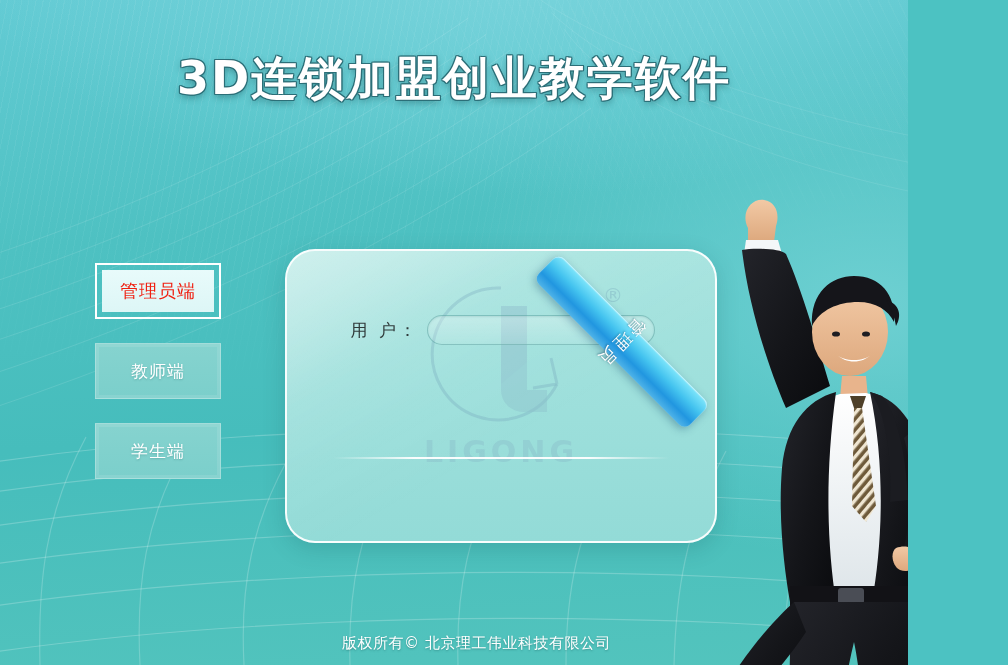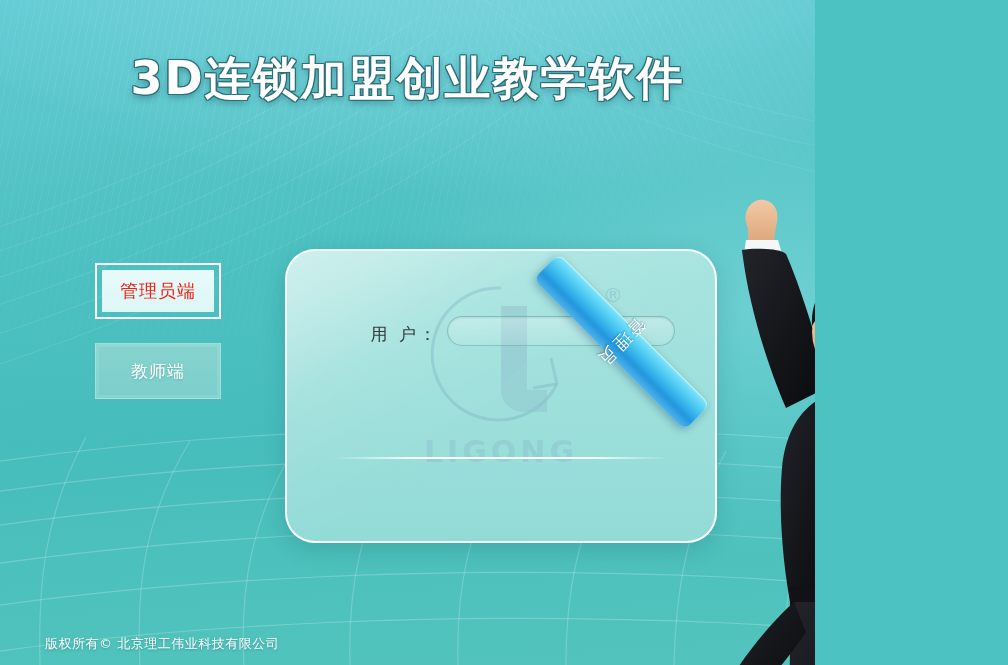--- a/index.html
+++ b/index.html
@@ -1,21 +1,21 @@
 <!DOCTYPE html>
 <html><head>
 <meta charset="utf-8">
 <style>
   html,body{margin:0;padding:0;}
   body{
     width:1008px;height:665px;overflow:hidden;
     font-family:"DejaVu Sans","Liberation Sans",sans-serif;
     background:#4cc2c2;
   }
-  #stage{position:relative;width:815px;height:665px;overflow:hidden;}
+  #stage{position:relative;width:908px;height:665px;overflow:hidden;}
 
   
   .bg-base{
     position:absolute;inset:0;
     background:
       radial-gradient(ellipse 900px 380px at 58% -6%, #7ad4dc 0%, rgba(122,212,220,0) 62%),
       radial-gradient(ellipse 700px 420px at 96% 46%, #6ed0d2 0%, rgba(110,208,210,0) 60%),
       linear-gradient(176deg,#63cbd4 0%,#4ec1c2 34%,#46bdbc 62%,#53c4bd 100%);
   }
   .bg-sweep{
@@ -96,21 +96,21 @@
     position:absolute;left:-10%;top:-40%;width:120%;height:120%;
     background:linear-gradient(152deg, rgba(255,255,255,0.34) 0%, rgba(255,255,255,0.16) 30%, rgba(255,255,255,0) 48%);
     pointer-events:none;
   }
   .watermark{
     position:absolute;left:50%;top:120px;transform:translate(-50%,-50%);
     width:300px;height:210px;opacity:.5;pointer-events:none;
   }
 
   .form{position:absolute;left:0;right:0;top:63px;}
-  .field{display:flex;align-items:flex-end;height:32px;margin-bottom:22px;padding-left:66px;}
+  .field{display:flex;align-items:center;height:32px;margin-bottom:22px;padding-left:46px;}
   .field .lbl{
     width:86px;text-align:right;font-size:17px;color:#2f3a3a;letter-spacing:3px;
     white-space:nowrap;
   }
   .field .pill{
     margin-left:8px;width:228px;height:30px;border-radius:16px;box-sizing:border-box;
     border:1px solid rgba(86,160,158,.55);
     background:linear-gradient(180deg, rgba(255,255,255,0.30), rgba(255,255,255,0.10));
     box-shadow:inset 0 1px 2px rgba(60,130,130,.18);
     outline:none;color:#22403f;font-size:15px;padding:0 12px;
@@ -145,22 +145,22 @@
     color:#fff;font-size:17px;letter-spacing:3px;
     text-shadow:0 1px 2px rgba(10,60,90,.55);
     transform:rotate(90deg);white-space:nowrap;
   }
 
   
   .person{position:absolute;left:690px;top:150px;width:318px;height:515px;}
 
   
   .footer{
-    position:absolute;left:0;right:0;bottom:12px;
-    font-size:13px;color:#ffffff;letter-spacing:.5px;
+    position:absolute;left:0;right:0;bottom:12px;text-align:center;
+    font-size:15px;color:#ffffff;letter-spacing:.5px;
     text-shadow:0 1px 2px rgba(30,100,100,.5);
     margin-left:45px;
   }
 </style>
 </head>
 <body>
 
 <div id="stage">
 
   <div class="bg-base"></div>
@@ -208,20 +208,23 @@
 
   <div class="title">3D连锁加盟创业教学软件</div>
 
   <div class="role-list">
     <div class="role active">
       <div class="inner">管理员端</div>
     </div>
     <div class="role inactive">
       <span>教师端</span>
     </div>
+    <div class="role inactive">
+      <span>学生端</span>
+    </div>
   </div>
 
   <div class="panel">
     <div class="panel-gloss"></div>
 
     <svg class="watermark" viewBox="0 0 300 210">
       <g fill="none" stroke="#6e9bb4" stroke-opacity="0.55" stroke-width="3">
         <path d="M150,22 A66,66 0 1 0 206,118"></path>
         <path d="M206,118 L200,92 M206,118 L182,122"></path>
       </g>

